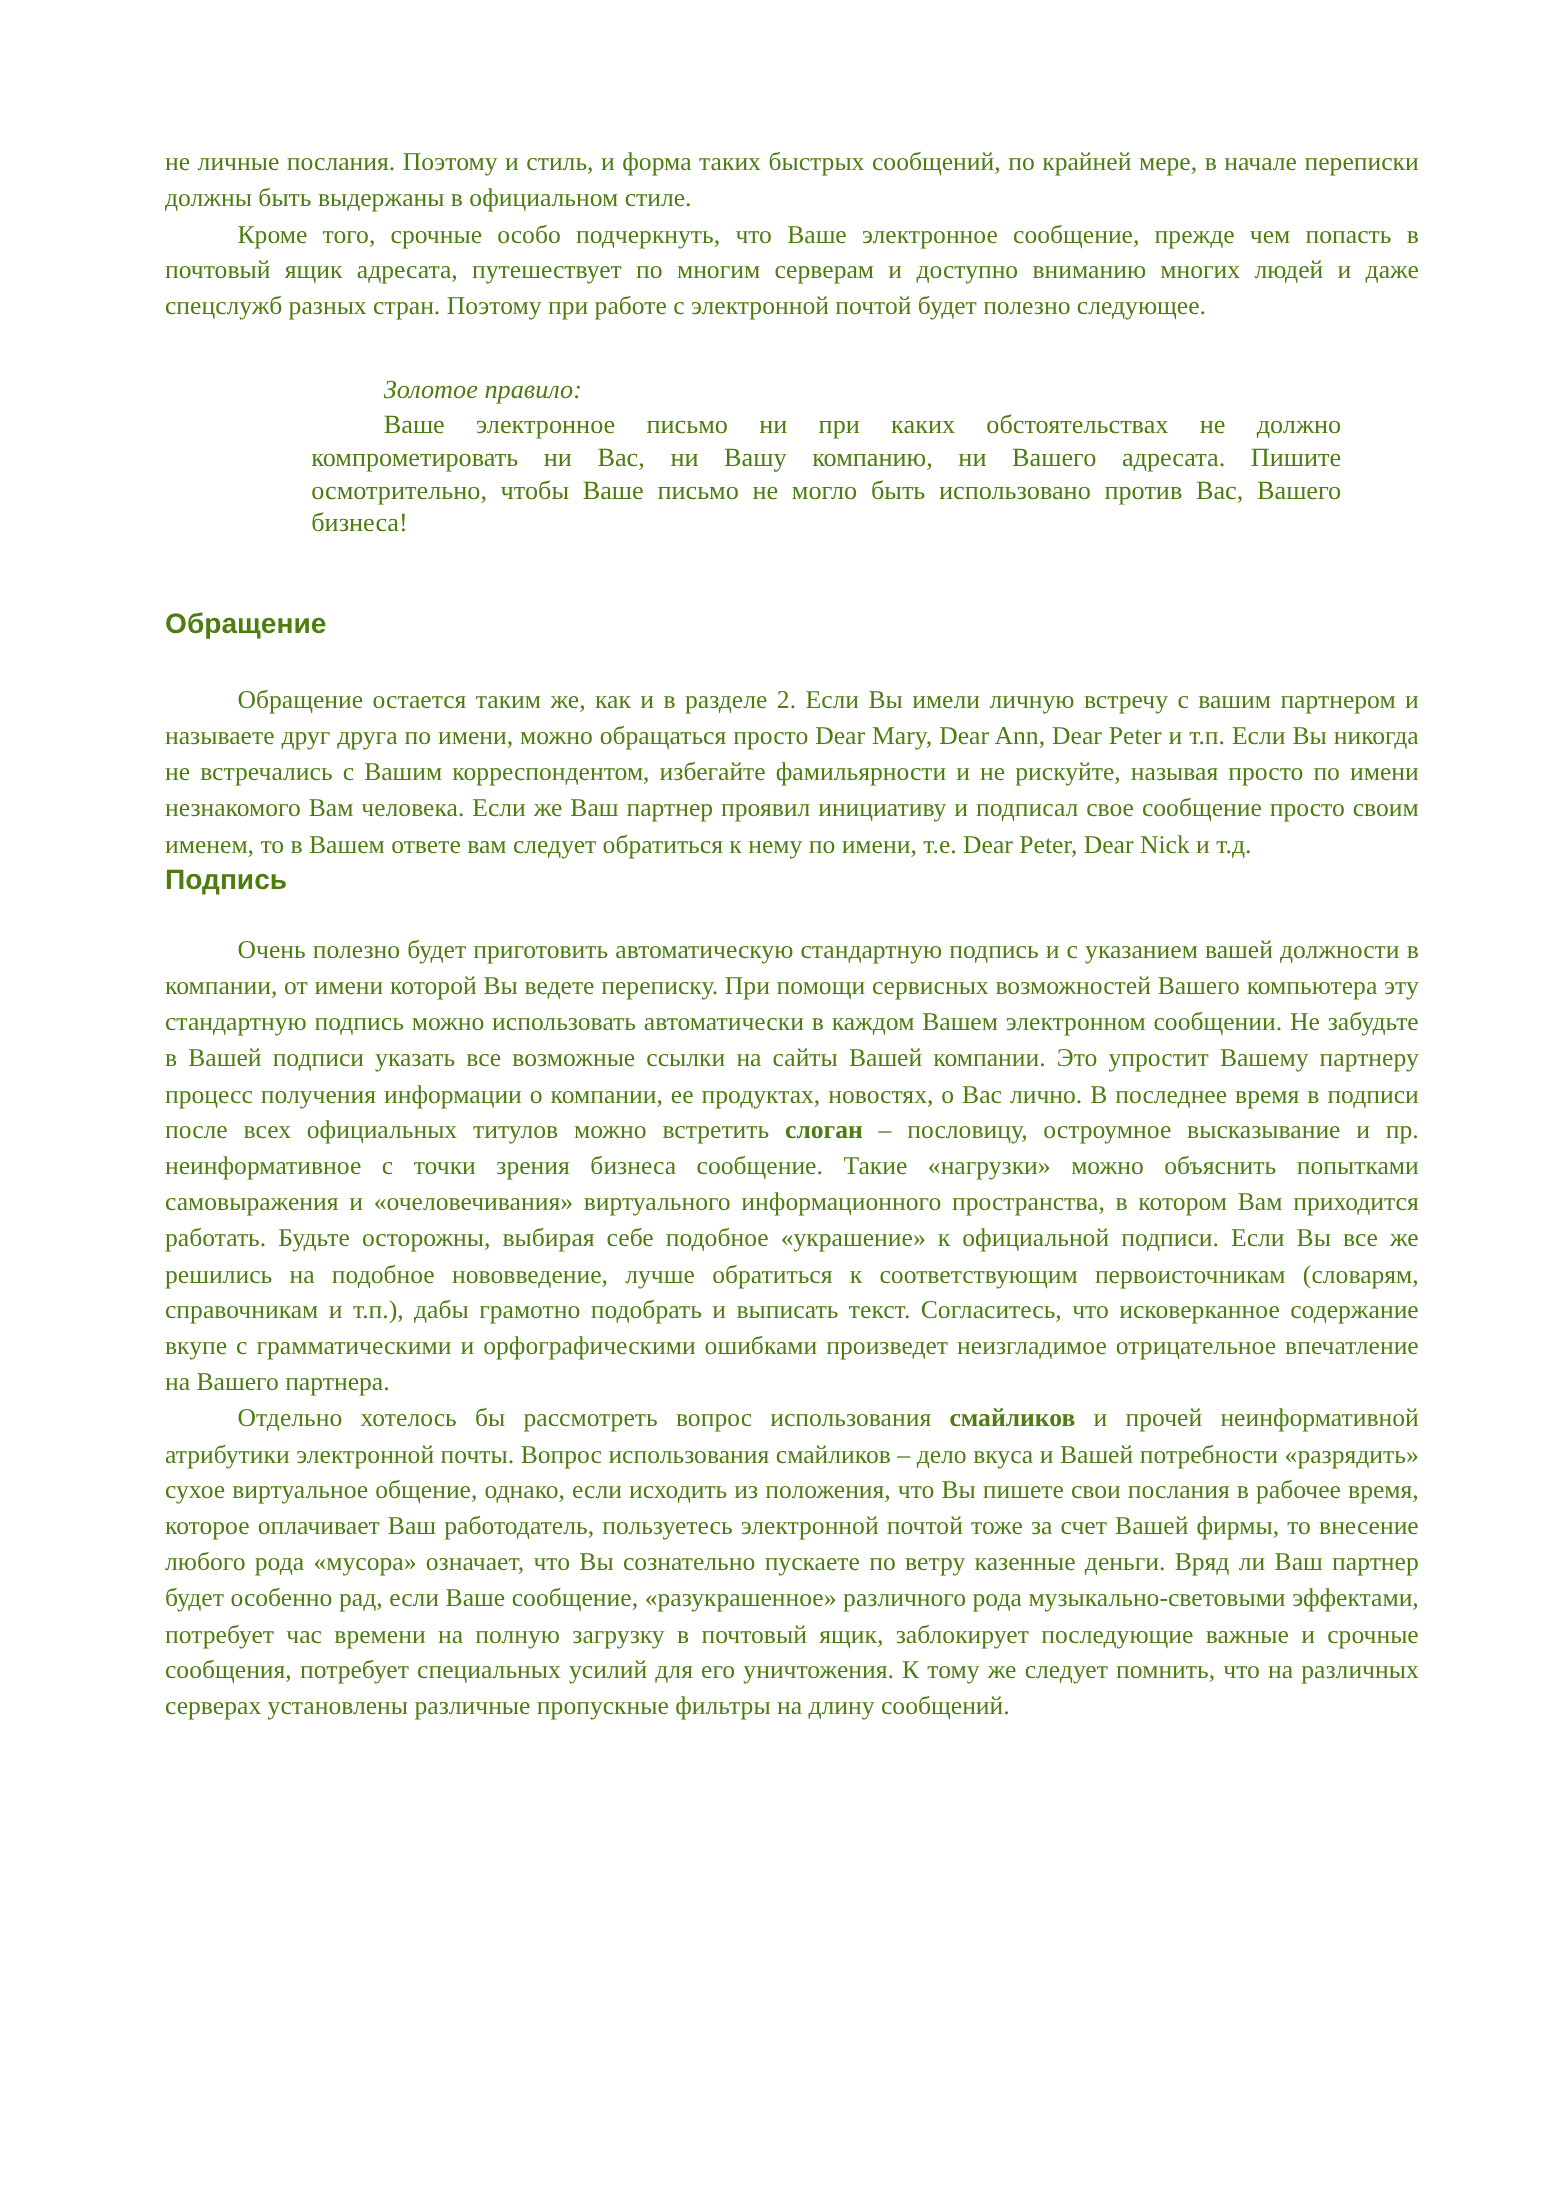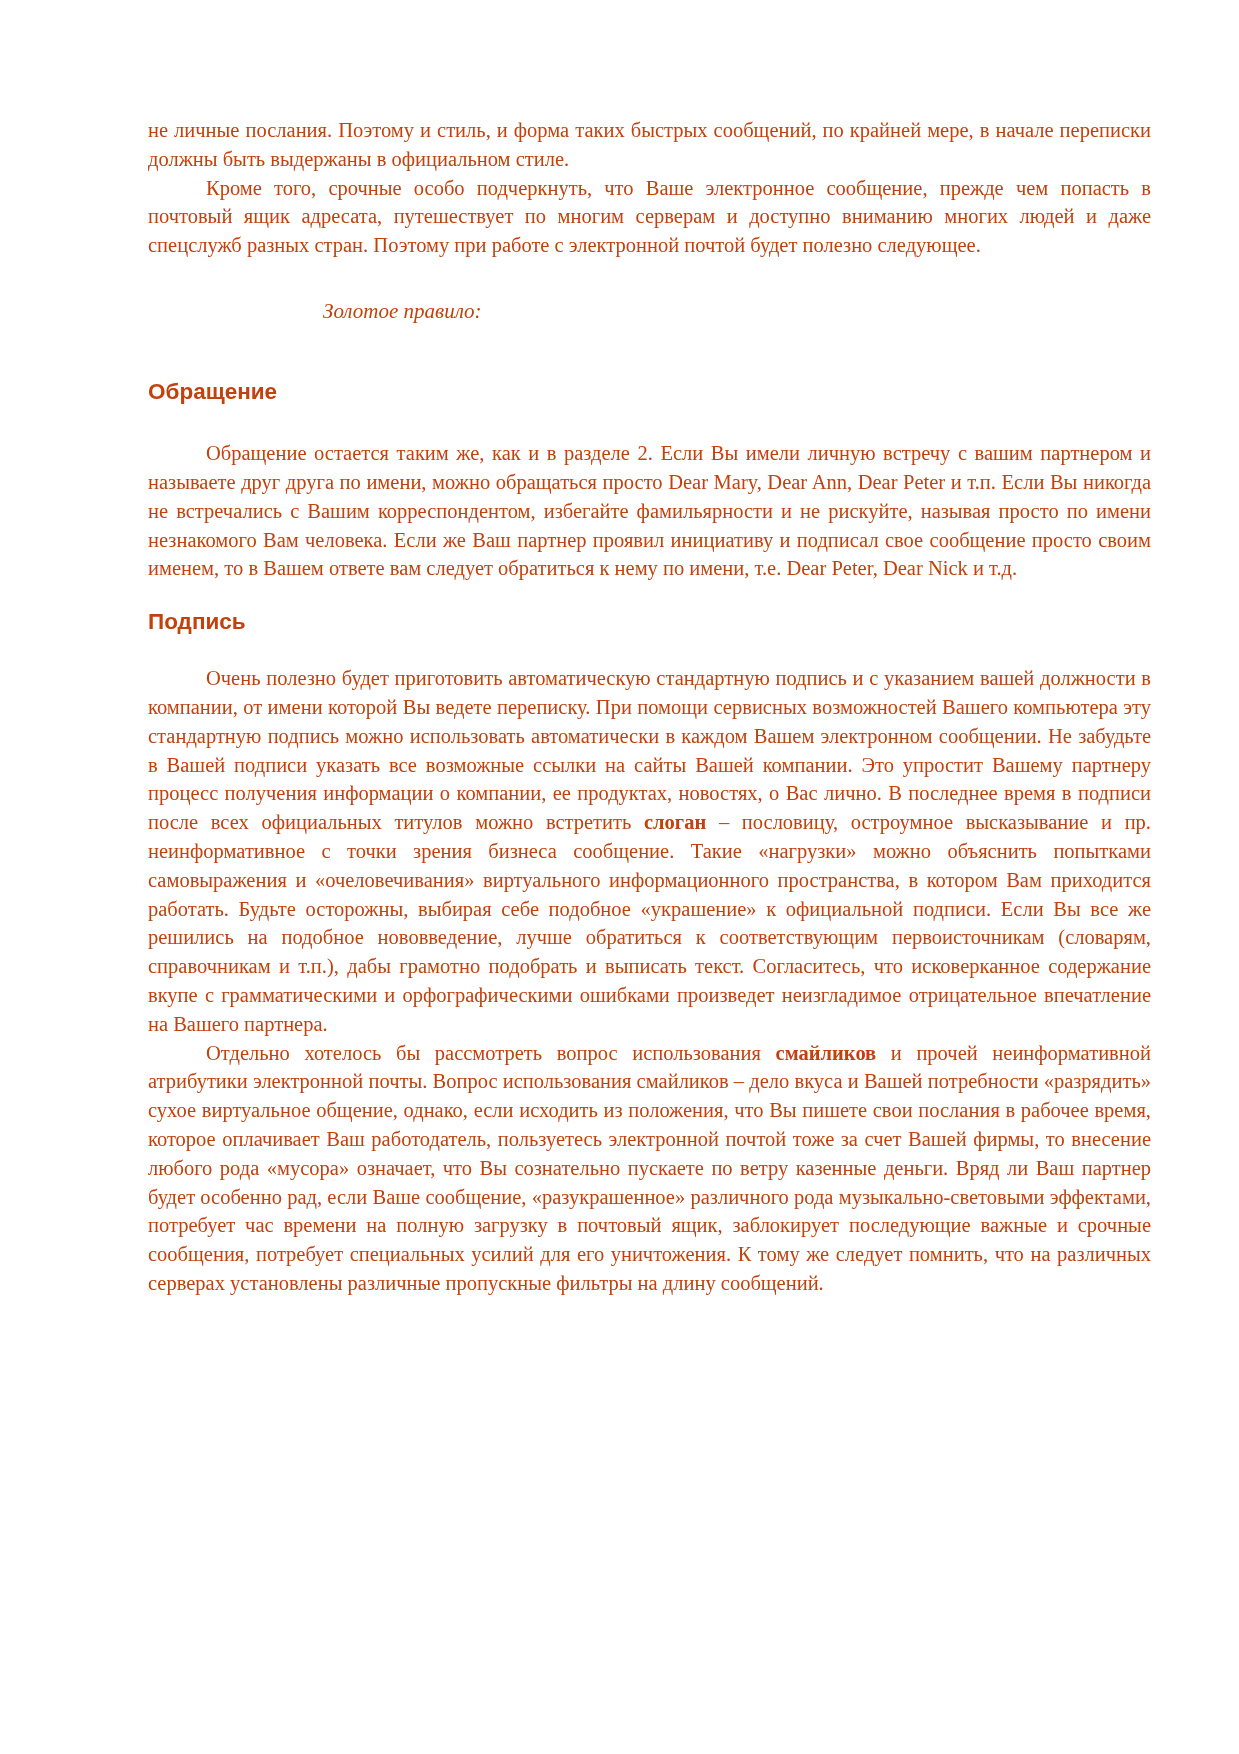--- a/index.html
+++ b/index.html
@@ -1,42 +1,43 @@
 <!DOCTYPE html>
 <html><head>
 <meta charset="utf-8">
 <style>
   html, body { margin: 0; padding: 0; background: #ffffff; }
   body { width: 1239px; height: 1754px; position: relative; overflow: hidden; }
   .page {
-    position: absolute; left: 148px; top: 116px; width: 1003px;
-    font-family: "Liberation Serif", serif; font-size: 20.5px; line-height: 28.8px; color: #c2410c;
+    position: absolute; left: 132px; top: 116px; width: 1003px;
+    font-family: "Liberation Serif", serif; font-size: 20.5px; line-height: 28.8px; color: #4d7c0f;
   }
   .p { text-align: justify; margin: 0; }
   .p.indent { text-indent: 58px; }
   .box { margin: 38px 62px 0 117px; font-size: 21px; line-height: 26.3px; }
   .box .title { font-style: italic; text-indent: 58px; margin: 0 0 2px 0; }
   .box .body { text-align: justify; text-indent: 58px; margin: 0; }
   h2 {
     font-family: "Liberation Sans", sans-serif; font-weight: bold; font-size: 22.5px;
     text-align: left; margin: 0; line-height: 28px;
   }
   .h-obr { margin-top: 54px; margin-bottom: 33px; }
-  .h-pod { margin-top: 25px; margin-bottom: 28px; }
+  .h-pod { margin-bottom: 28px; }
   b { font-weight: bold; font-family: Liberation Serif, serif; }
 </style>
 </head>
 <body>
 
 <div class="page">
   <p class="p">не личные послания. Поэтому и стиль, и форма таких быстрых сообщений, по крайней мере, в начале переписки должны быть выдержаны в официальном стиле.</p>
   <p class="p indent">Кроме того, срочные особо подчеркнуть, что Ваше электронное сообщение, прежде чем попасть в почтовый ящик адресата, путешествует по многим серверам и доступно вниманию многих людей и даже спецслужб разных стран. Поэтому при работе с электронной почтой будет полезно следующее.</p>
 
   <div class="box">
     <p class="title">Золотое правило:</p>
+    <p class="body">Ваше электронное письмо ни при каких обстоятельствах не должно компрометировать ни Вас, ни Вашу компанию, ни Вашего адресата. Пишите осмотрительно, чтобы Ваше письмо не могло быть использовано против Вас, Вашего бизнеса!</p>
   </div>
 
   <h2 class="h-obr">Обращение</h2>
   <p class="p indent">Обращение остается таким же, как и в разделе 2. Если Вы имели личную встречу с вашим партнером и называете друг друга по имени, можно обращаться просто Dear Mary, Dear Ann, Dear Peter и т.п. Если Вы никогда не встречались с Вашим корреспондентом, избегайте фамильярности и не рискуйте, называя просто по имени незнакомого Вам человека. Если же Ваш партнер проявил инициативу и подписал свое сообщение просто своим именем, то в Вашем ответе вам следует обратиться к нему по имени, т.е. Dear Peter, Dear Nick и т.д.</p>
 
   <h2 class="h-pod">Подпись</h2>
   <p class="p indent"><span>Очень полезно будет приготовить автоматическую стандартную подпись и с указанием вашей должности в компании, от имени которой Вы ведете переписку. При помощи сервисных возможностей Вашего компьютера эту стандартную подпись можно использовать автоматически в каждом Вашем электронном сообщении. Не забудьте в Вашей подписи указать все возможные ссылки на сайты Вашей компании. Это упростит Вашему партнеру процесс получения информации о компании, ее продуктах, новостях, о Вас лично. В последнее время в подписи после всех официальных титулов можно встретить </span><b>слоган</b><span>  – пословицу, остроумное высказывание и пр. неинформативное с точки зрения бизнеса сообщение. Такие «нагрузки» можно объяснить попытками самовыражения и «очеловечивания» виртуального информационного пространства, в котором Вам приходится работать. Будьте осторожны, выбирая себе подобное «украшение» к официальной подписи. Если Вы все же решились на подобное нововведение, лучше обратиться к соответствующим первоисточникам (словарям, справочникам и т.п.), дабы грамотно подобрать и выписать текст. Согласитесь, что исковерканное содержание вкупе с грамматическими и орфографическими ошибками произведет неизгладимое отрицательное впечатление на Вашего партнера.</span></p>
   <p class="p indent"><span>Отдельно хотелось бы рассмотреть вопрос использования </span><b>смайликов</b><span>  и прочей неинформативной атрибутики электронной почты. Вопрос использования смайликов – дело вкуса и Вашей потребности «разрядить» сухое виртуальное общение, однако, если исходить из положения, что Вы пишете свои послания в рабочее время, которое оплачивает Ваш работодатель, пользуетесь электронной почтой тоже за счет Вашей фирмы, то внесение любого рода «мусора» означает, что Вы сознательно пускаете по ветру казенные деньги. Вряд ли Ваш партнер будет особенно рад, если Ваше сообщение, «разукрашенное» различного рода музыкально-световыми эффектами, потребует час времени на полную загрузку в почтовый ящик, заблокирует последующие важные и срочные сообщения, потребует специальных усилий для его уничтожения. К тому же следует помнить, что на различных серверах установлены различные пропускные фильтры на длину сообщений.</span></p>
 </div>
 

